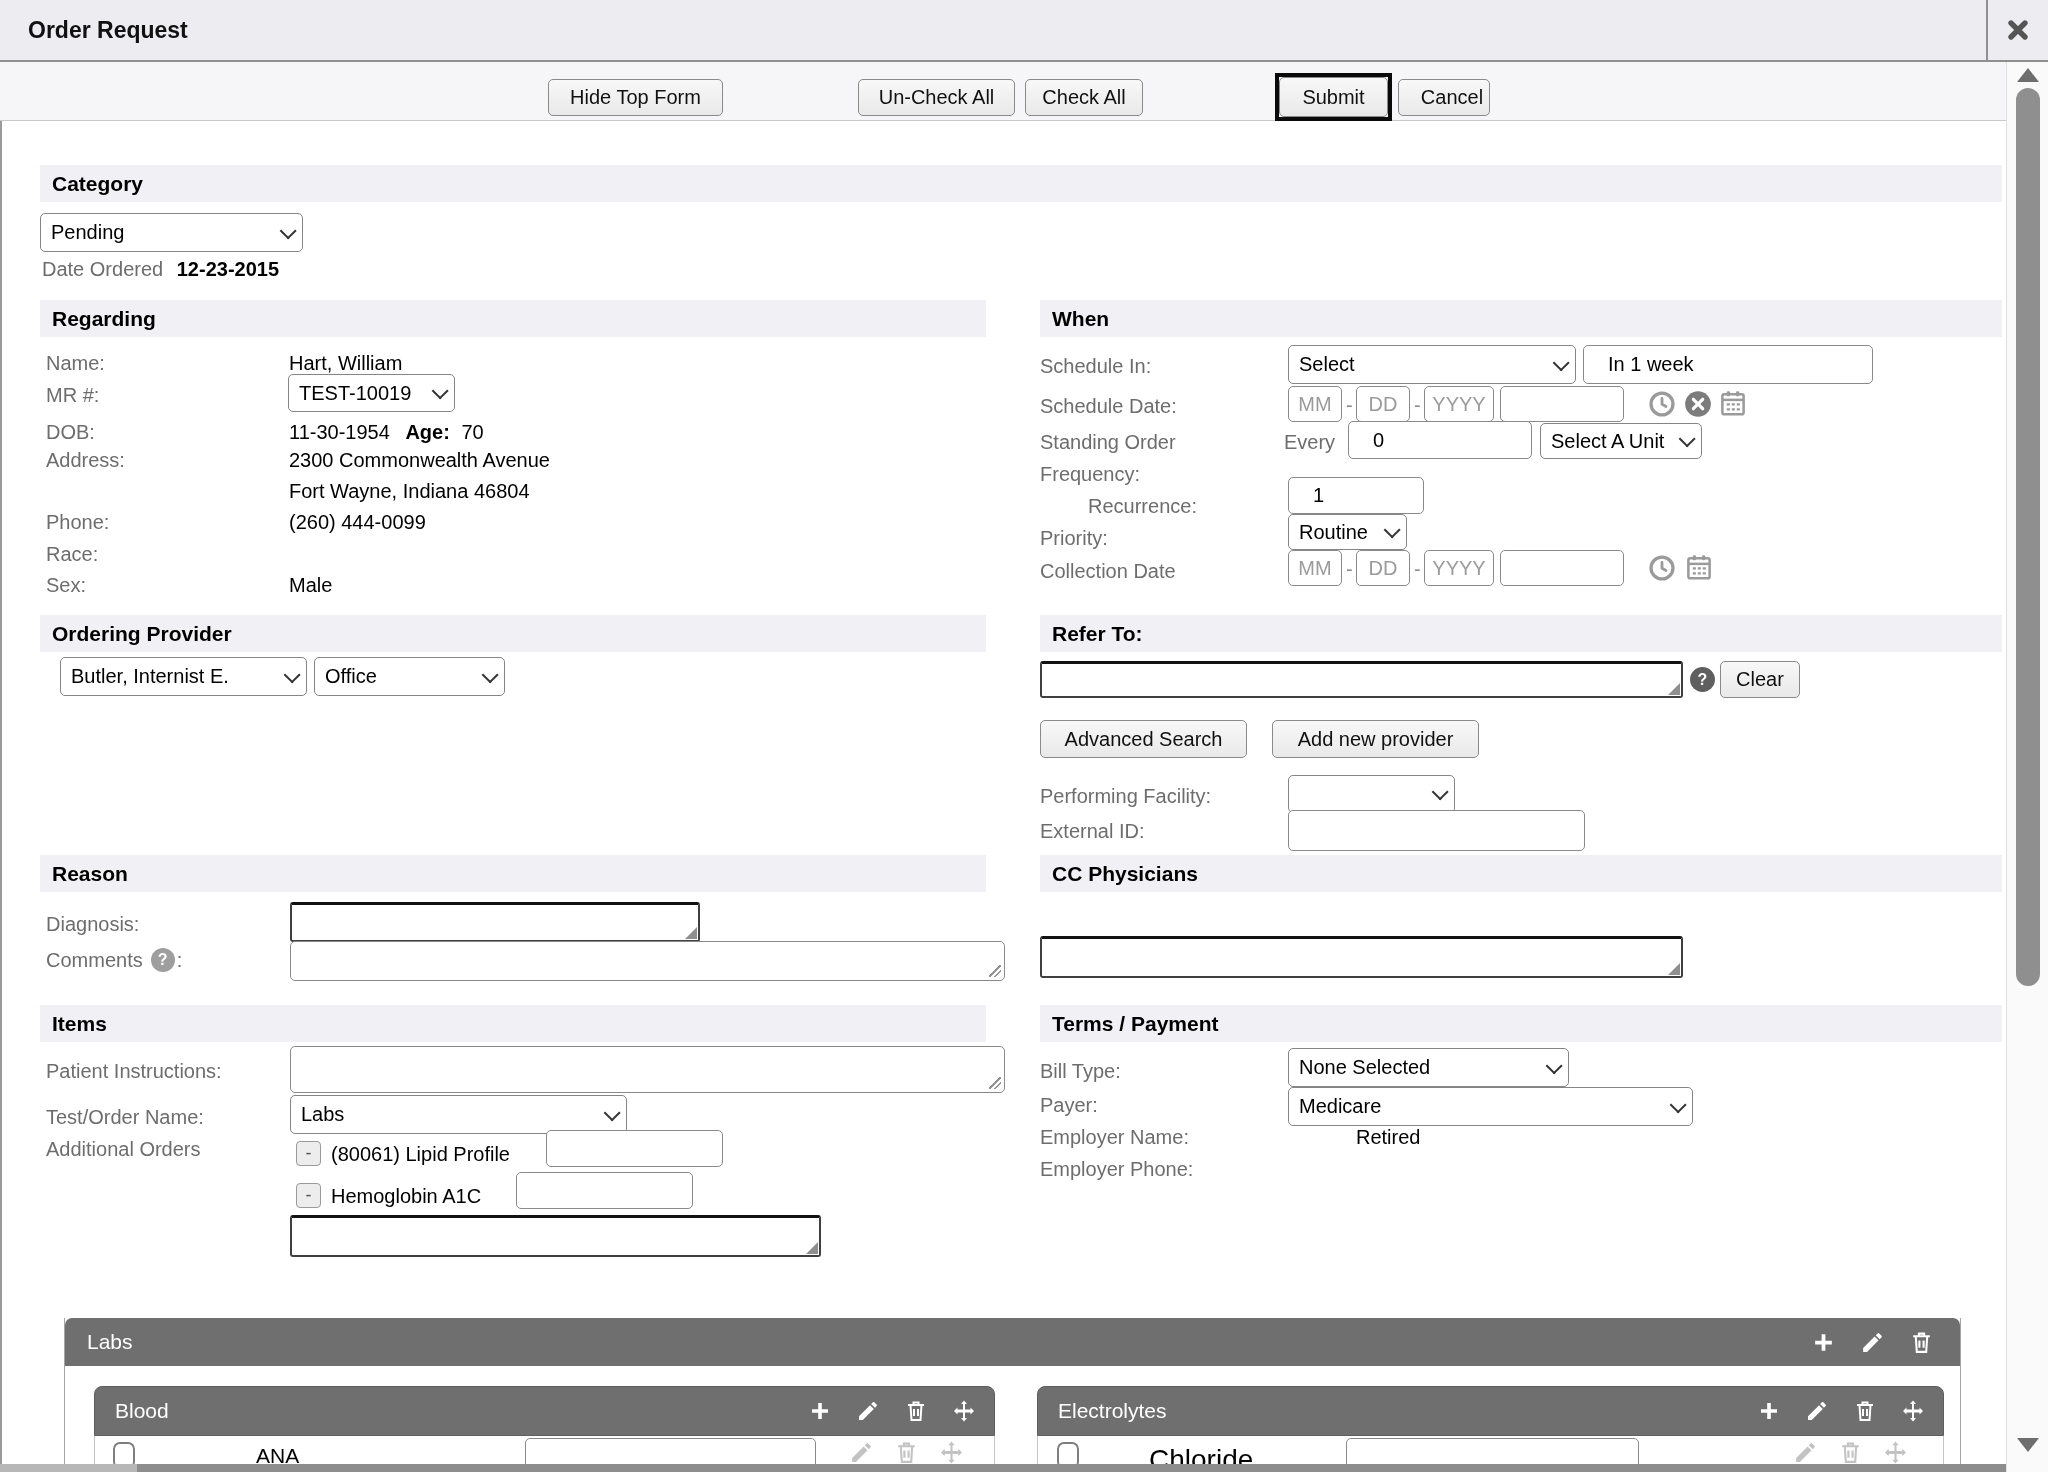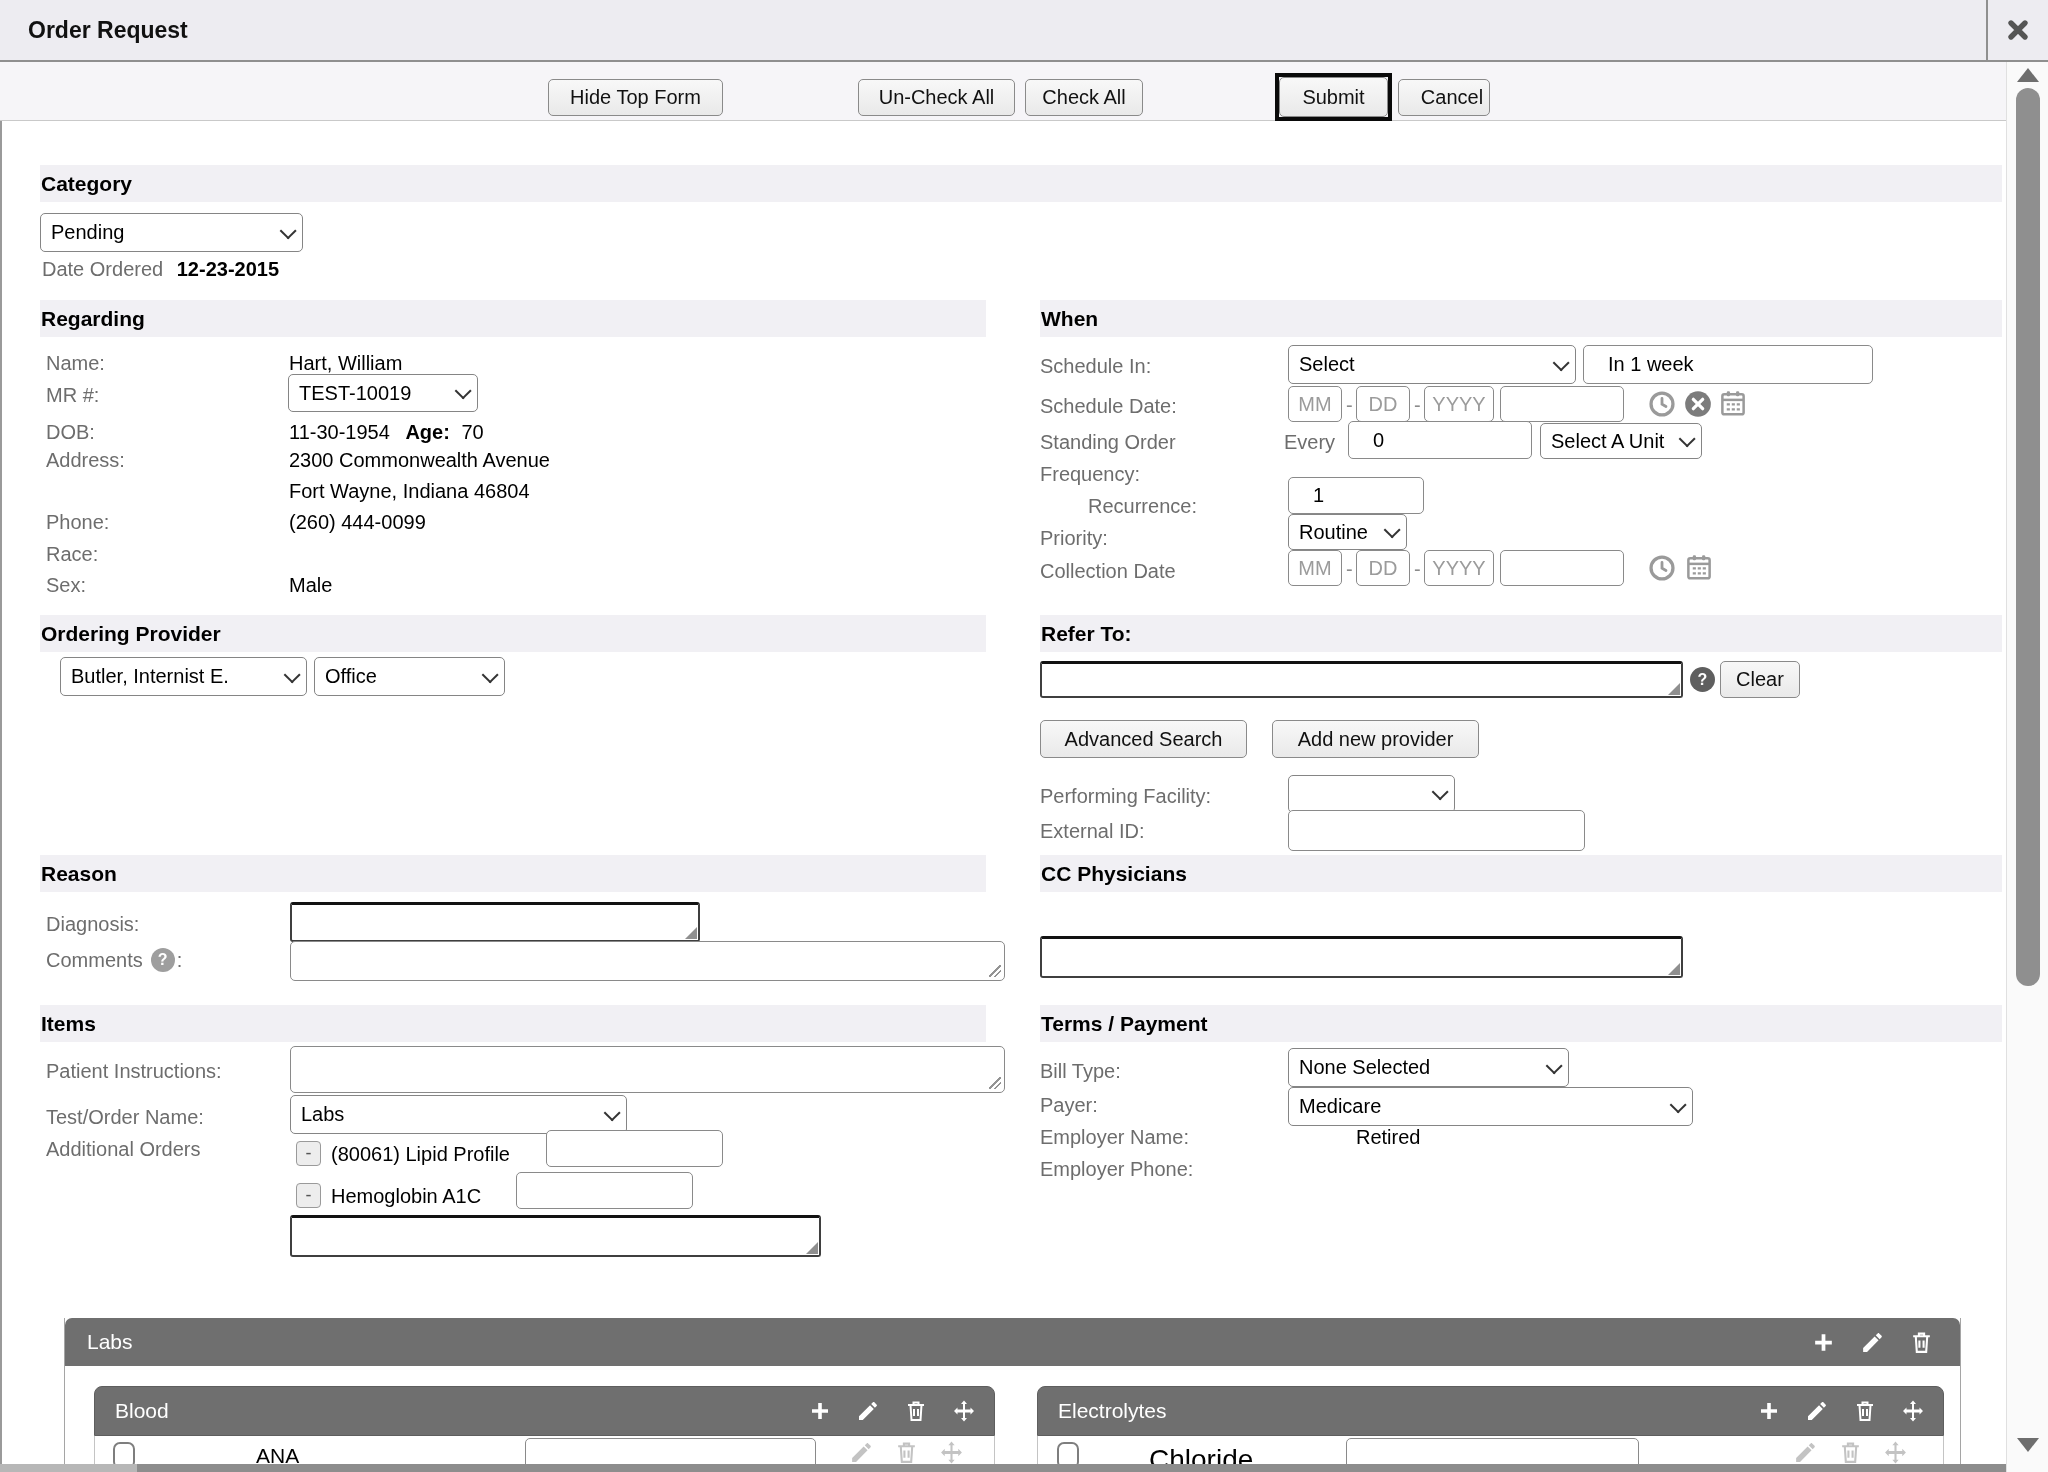--- a/index.html
+++ b/index.html
@@ -8,21 +8,21 @@
   .abs{position:absolute;box-sizing:border-box;}
   .titlebar{left:0;top:0;width:2048px;height:62px;background:#edecf1;border-bottom:2px solid #8f8f8f;}
   .title{position:absolute;left:28px;top:0;line-height:60px;font-size:23px;font-weight:bold;color:#111;}
   .closebox{position:absolute;left:1986px;top:0;width:60px;height:60px;border-left:2px solid #8f8f8f;
             display:flex;align-items:center;justify-content:center;color:#555;cursor:pointer;}
   .toolbar{left:0;top:62px;width:2006px;height:59px;background:#f6f5f8;border-bottom:1px solid #c9c9c9;}
   .btn{position:absolute;display:flex;align-items:center;justify-content:center;font-size:20px;color:#111;
        background:linear-gradient(#f8f8f8,#e9e9e9);border:1px solid #8a8a8a;border-radius:5px;box-sizing:border-box;cursor:pointer;white-space:nowrap;}
   .focusring{position:absolute;border:4px solid #0a0a0a;box-sizing:border-box;}
   .focusring .btn{position:absolute;left:0;top:0;width:100%;height:100%;}
-  .bar{position:absolute;background:#f1f0f4;display:flex;align-items:center;padding-left:1px;
+  .bar{position:absolute;background:#f1f0f4;display:flex;align-items:center;padding-left:12px;
        font-weight:bold;font-size:21px;color:#000;box-sizing:border-box;}
   .lbl{position:absolute;color:#6d6d6d;font-size:20px;white-space:nowrap;}
   .val{position:absolute;color:#000;font-size:20px;white-space:nowrap;}
   .b{font-weight:bold;}
   .sel{position:absolute;display:flex;align-items:center;justify-content:space-between;background:#fff;
        border:1px solid #858585;border-radius:5px;padding:0 10px;font-size:20px;color:#000;box-sizing:border-box;cursor:pointer;}
   .chev{width:10px;height:10px;border-right:2.5px solid #333;border-bottom:2.5px solid #333;
         transform:rotate(45deg) translateY(-3px);flex:none;margin-left:8px;}
   .inp{position:absolute;background:#fff;border:1px solid #8a8a8a;border-radius:5px;box-sizing:border-box;
        font-size:20px;color:#000;padding:3px 24px;display:flex;align-items:center;}
@@ -94,21 +94,21 @@
     <span>Regarding</span>
   </div>
   <div class="bar" style="left:1040px;top:300px;width:962px;height:37px;">
     <span>When</span>
   </div>
 
   <div class="lbl" style="left:46px;top:352px;">Name:</div>
   <div class="val" style="left:289px;top:352px;">Hart, William</div>
 
   <div class="lbl" style="left:46px;top:384px;">MR #:</div>
-  <div class="sel" style="left:288px;top:374px;width:190px;height:38px;">
+  <div class="sel" style="left:288px;top:374px;width:167px;height:38px;">
     <span>TEST-10019</span>
     <span class="chev"></span>
   </div>
 
   <div class="lbl" style="left:46px;top:421px;">DOB:</div>
   <div class="val" style="left:289px;top:421px;">
     <span>11-30-1954</span>
     <span class="b" style="margin-left:10px;">Age:</span>
     <span style="margin-left:6px;">70</span>
   </div>

